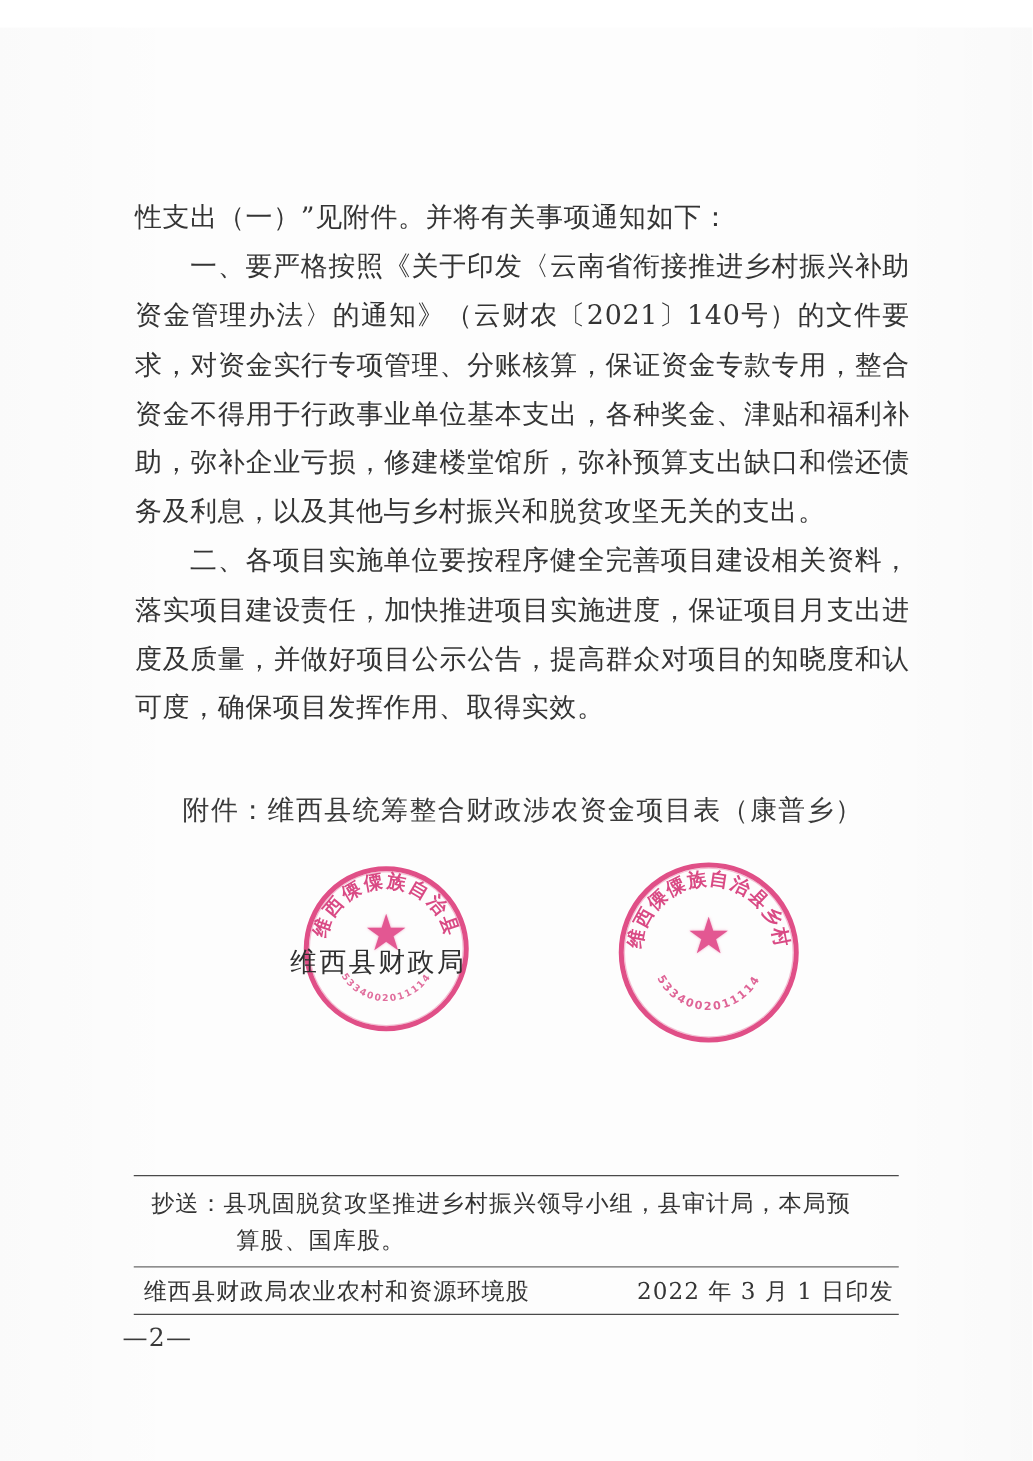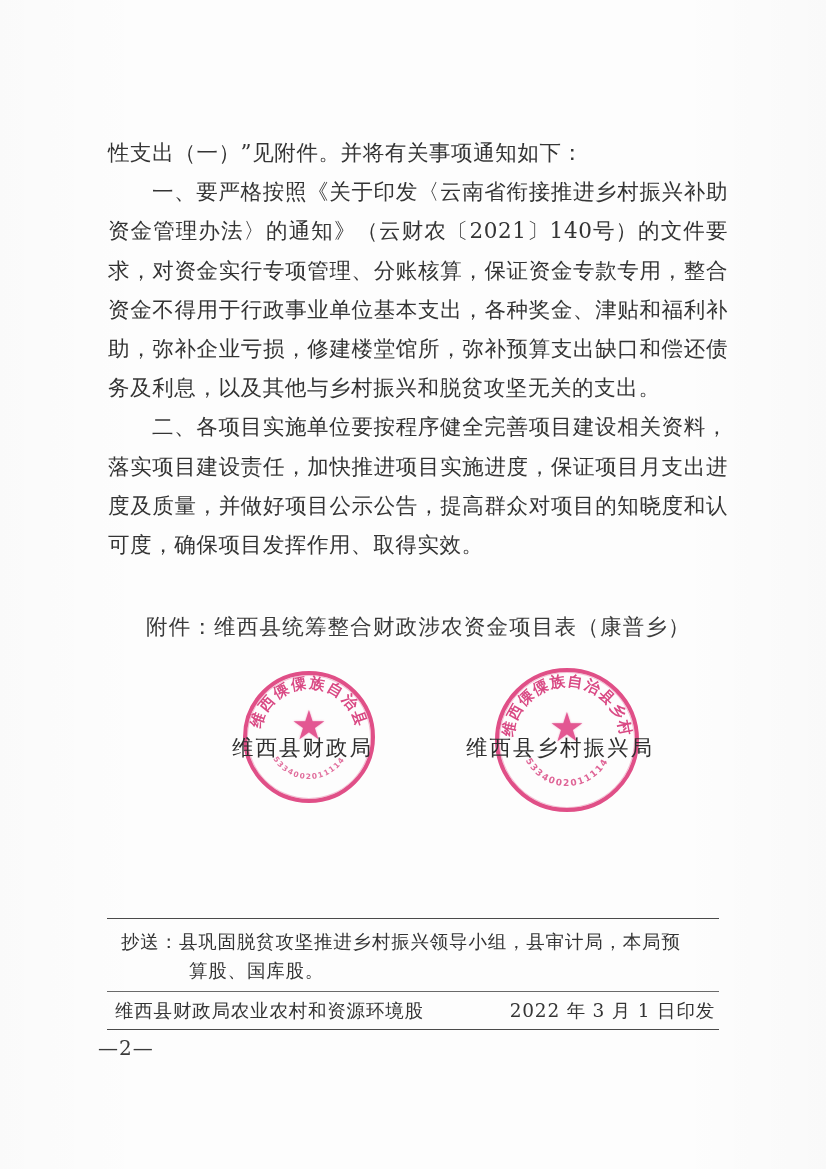--- a/index.html
+++ b/index.html
@@ -8,20 +8,21 @@
     background:#ffffff;
     font-family:"DejaVu Serif", serif;
     color:#2b2b2b;
     position:relative;
     overflow:hidden;
     -webkit-font-smoothing:antialiased;
   }
   .page {
     position:absolute; inset:0;
     background:#fdfdfd;
+    margin-top:22px;
   }
   
   .page::after{
     content:"";
     position:absolute; inset:0;
     background:
       linear-gradient(90deg, rgba(0,0,0,0.012) 0%, rgba(0,0,0,0) 18%, rgba(0,0,0,0) 82%, rgba(0,0,0,0.015) 100%);
     pointer-events:none;
   }
 
@@ -191,21 +192,20 @@
         </text>
         <text font-size="9" letter-spacing="1.6" opacity="0.85">
           <textPath href="#arcBotB" startOffset="50%" text-anchor="middle">5334002011114</textPath>
         </text>
       </svg>
     </div>
     <div class="star">★</div>
   </div>
 
   <div class="sig-line" id="sig-finance">维西县财政局</div>
-  <div class="sig-line" id="sig-rural">维西县乡村振兴局</div>
 
   <div class="footer">
     <div class="rule"></div>
     <div class="cc-block">
       <div class="cc-line1">抄送：县巩固脱贫攻坚推进乡村振兴领导小组，县审计局，本局预</div>
       <div class="cc-line2">算股、国库股。</div>
     </div>
     <div class="rule thin"></div>
     <div class="issuer-row">
       <span>维西县财政局农业农村和资源环境股</span>

